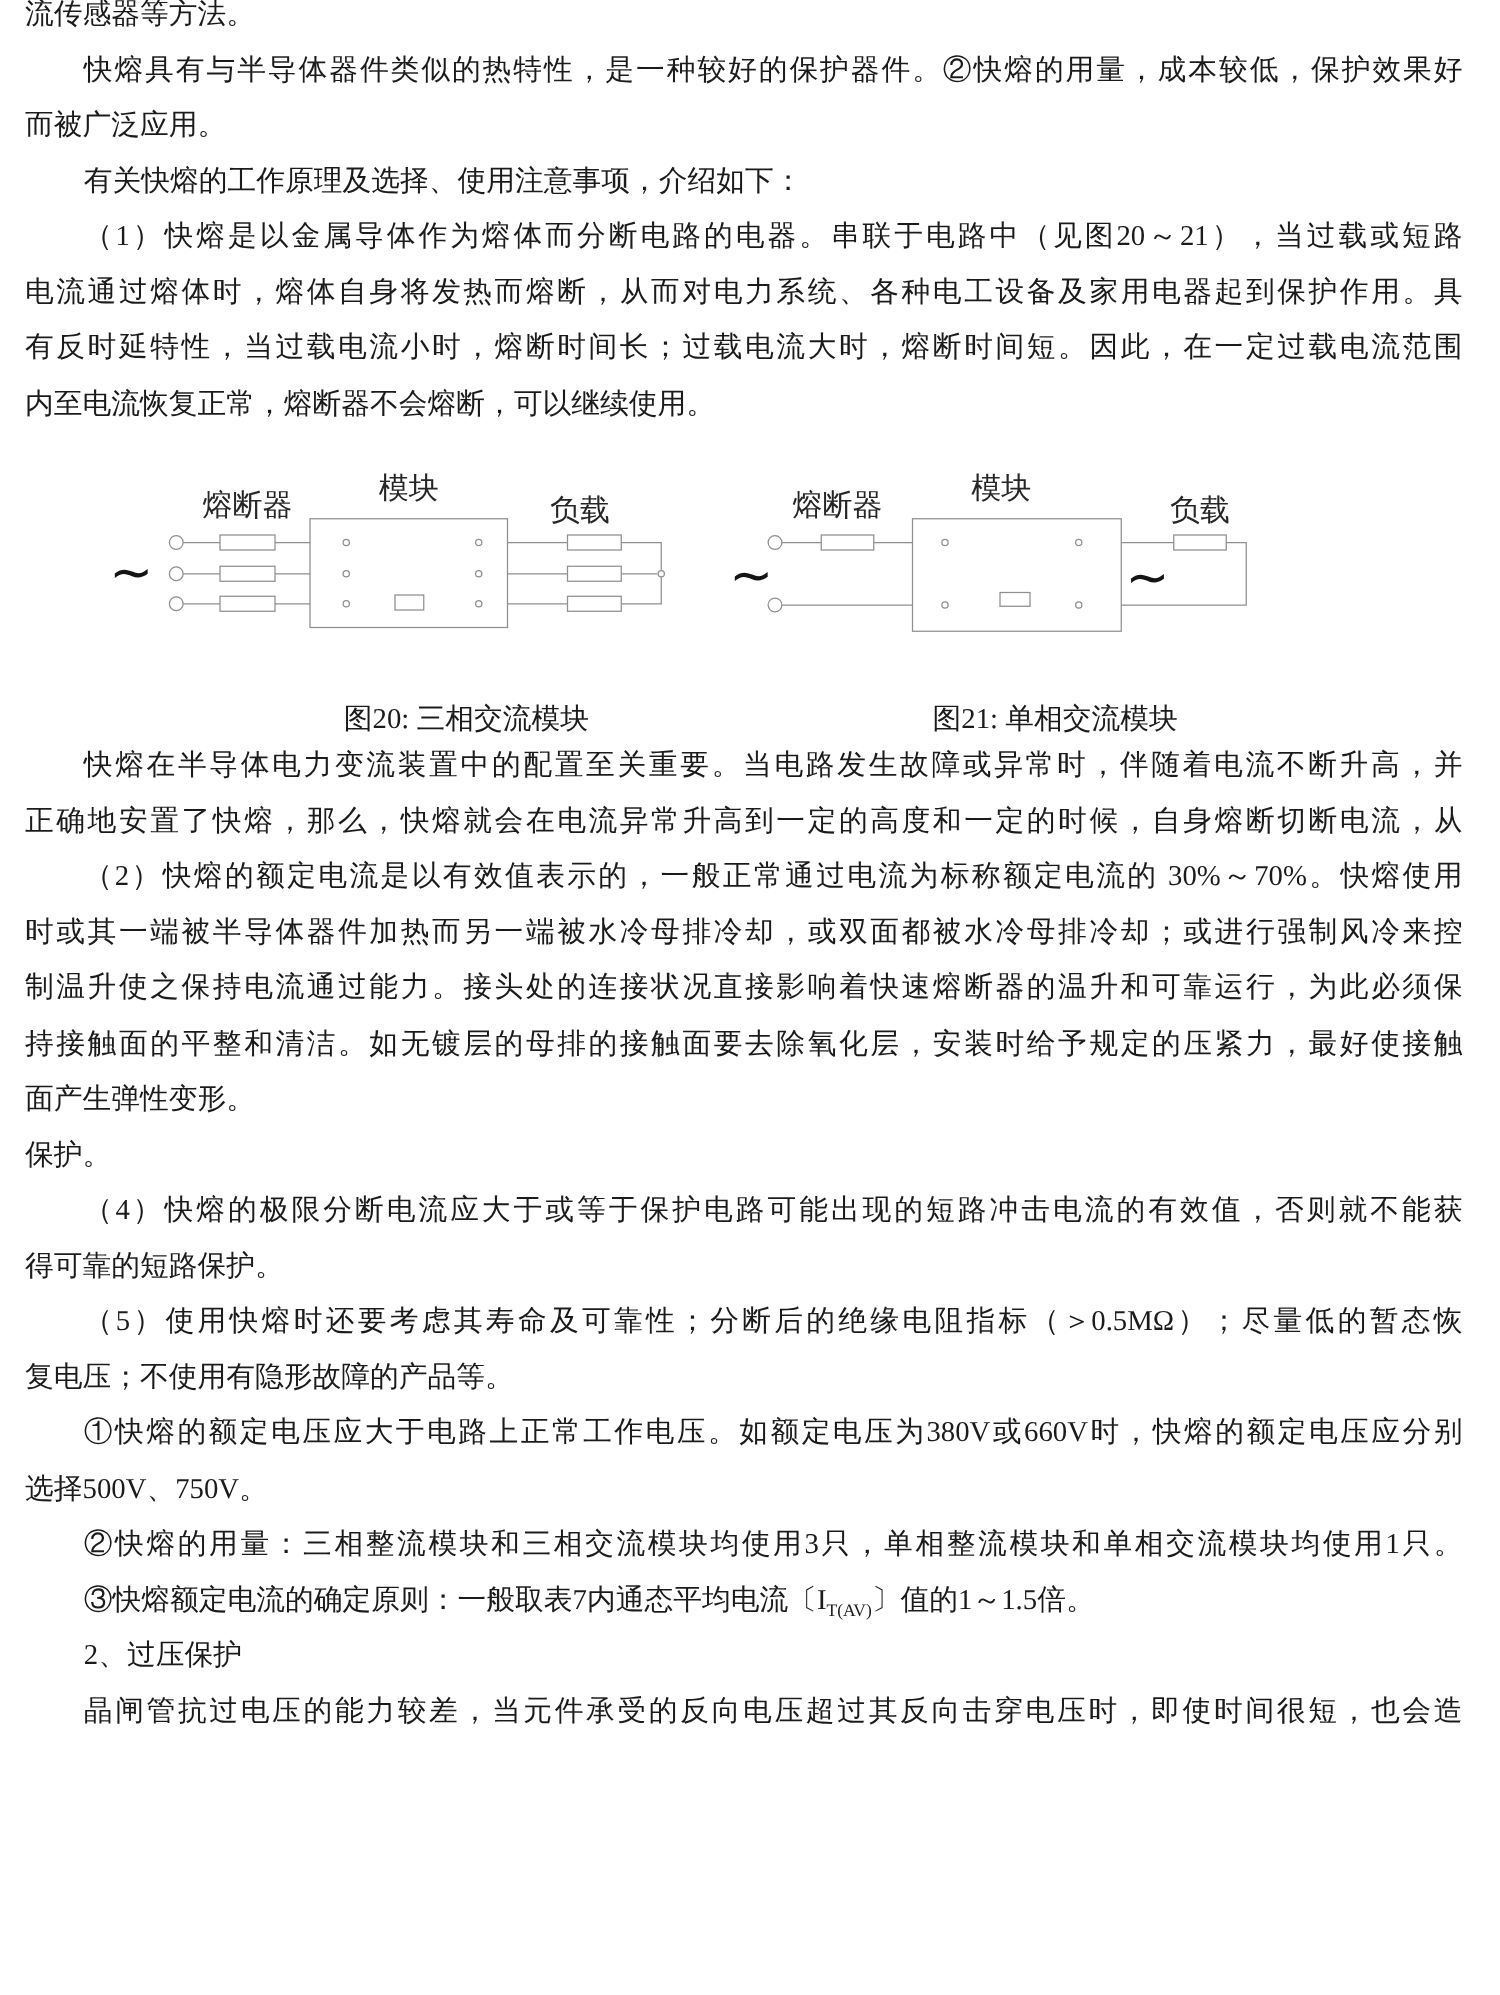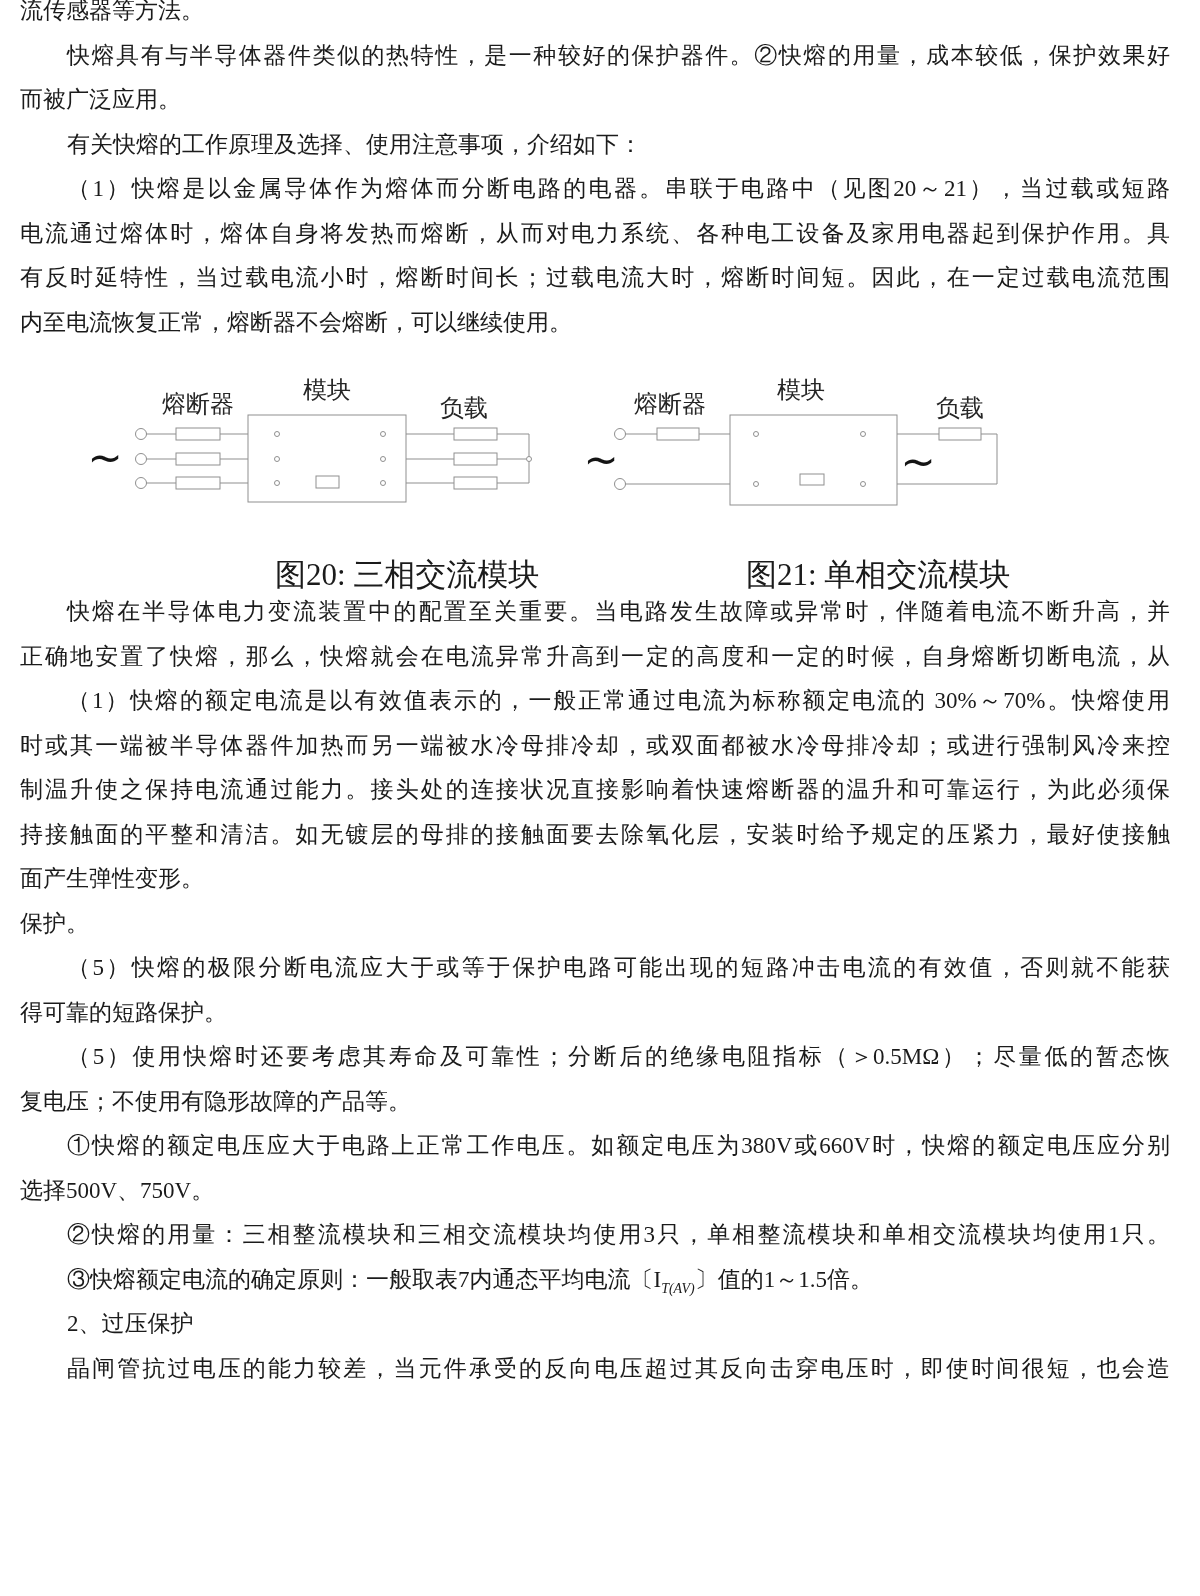--- a/index.html
+++ b/index.html
@@ -18,30 +18,30 @@
   .ln {
     font-size: 23px;
     height: 44.5px;
     line-height: 44.5px;
     overflow: hidden;
     text-align: justify;
     white-space: normal;
   }
   .ind { text-indent: 47px; }
   .full { text-align-last: justify; }
-  sub.isub { font-size: 14px; line-height: 0; font-style: italic; }
+  sub.isub { font-size: 14px; line-height: 0; }
 
   
   .figures { position: relative; height: 245px; }
   .fig { position: absolute; top: 25px; }
   .fig20 { left: 88px; }
   .fig21 { left: 575px; }
   .cap {
     position: absolute; top: 208px;
-    font-size: 31px; line-height: 44px; height: 44px;
+    font-size: 23px; line-height: 44px; height: 44px;
     white-space: nowrap; color: #1b1b1b;
   }
   .cap20 { left: 275px; }
   .cap21 { left: 746px; }
 
   
   .fig .wire   { stroke: #8f8f8f; stroke-width: 1; fill: none; }
   .fig .boxln  { stroke: #8f8f8f; stroke-width: 1; fill: #ffffff; }
   .fig .term   { stroke: #8f8f8f; stroke-width: 1; fill: #ffffff; }
   .fig .lbl    { font-size: 24px; fill: #262626; font-family: "Liberation Serif", serif; }
@@ -148,27 +148,27 @@
       <rect class="boxln" x="364" y="58" width="42" height="12"></rect>
     </svg>
 
     <div class="cap cap20">图20: 三相交流模块</div>
     <div class="cap cap21">图21: 单相交流模块</div>
   </section>
 
   <section class="block block2">
     <div class="ln ind full">快熔在半导体电力变流装置中的配置至关重要。当电路发生故障或异常时，伴随着电流不断升高，并</div>
     <div class="ln full">正确地安置了快熔，那么，快熔就会在电流异常升高到一定的高度和一定的时候，自身熔断切断电流，从</div>
-    <div class="ln ind full">（1）快熔的额定电流是以有效值表示的，一般正常通过电流为标称额定电流的 30%～70%。快熔使用</div>
+    <div class="ln ind full">（2）快熔的额定电流是以有效值表示的，一般正常通过电流为标称额定电流的 30%～70%。快熔使用</div>
     <div class="ln full">时或其一端被半导体器件加热而另一端被水冷母排冷却，或双面都被水冷母排冷却；或进行强制风冷来控</div>
     <div class="ln full">制温升使之保持电流通过能力。接头处的连接状况直接影响着快速熔断器的温升和可靠运行，为此必须保</div>
     <div class="ln full">持接触面的平整和清洁。如无镀层的母排的接触面要去除氧化层，安装时给予规定的压紧力，最好使接触</div>
     <div class="ln">面产生弹性变形。</div>
     <div class="ln">保护。</div>
-    <div class="ln ind full">（5）快熔的极限分断电流应大于或等于保护电路可能出现的短路冲击电流的有效值，否则就不能获</div>
+    <div class="ln ind full">（4）快熔的极限分断电流应大于或等于保护电路可能出现的短路冲击电流的有效值，否则就不能获</div>
     <div class="ln">得可靠的短路保护。</div>
     <div class="ln ind full">（5）使用快熔时还要考虑其寿命及可靠性；分断后的绝缘电阻指标（＞0.5MΩ）；尽量低的暂态恢</div>
     <div class="ln">复电压；不使用有隐形故障的产品等。</div>
     <div class="ln ind full">①快熔的额定电压应大于电路上正常工作电压。如额定电压为380V或660V时，快熔的额定电压应分别</div>
     <div class="ln">选择500V、750V。</div>
     <div class="ln ind full">②快熔的用量：三相整流模块和三相交流模块均使用3只，单相整流模块和单相交流模块均使用1只。</div>
     <div class="ln ind">
       <span>③快熔额定电流的确定原则：一般取表7内通态平均电流〔I</span><sub class="isub">T(AV)</sub><span>〕值的1～1.5倍。</span>
     </div>
     <div class="ln ind">2、过压保护</div>

